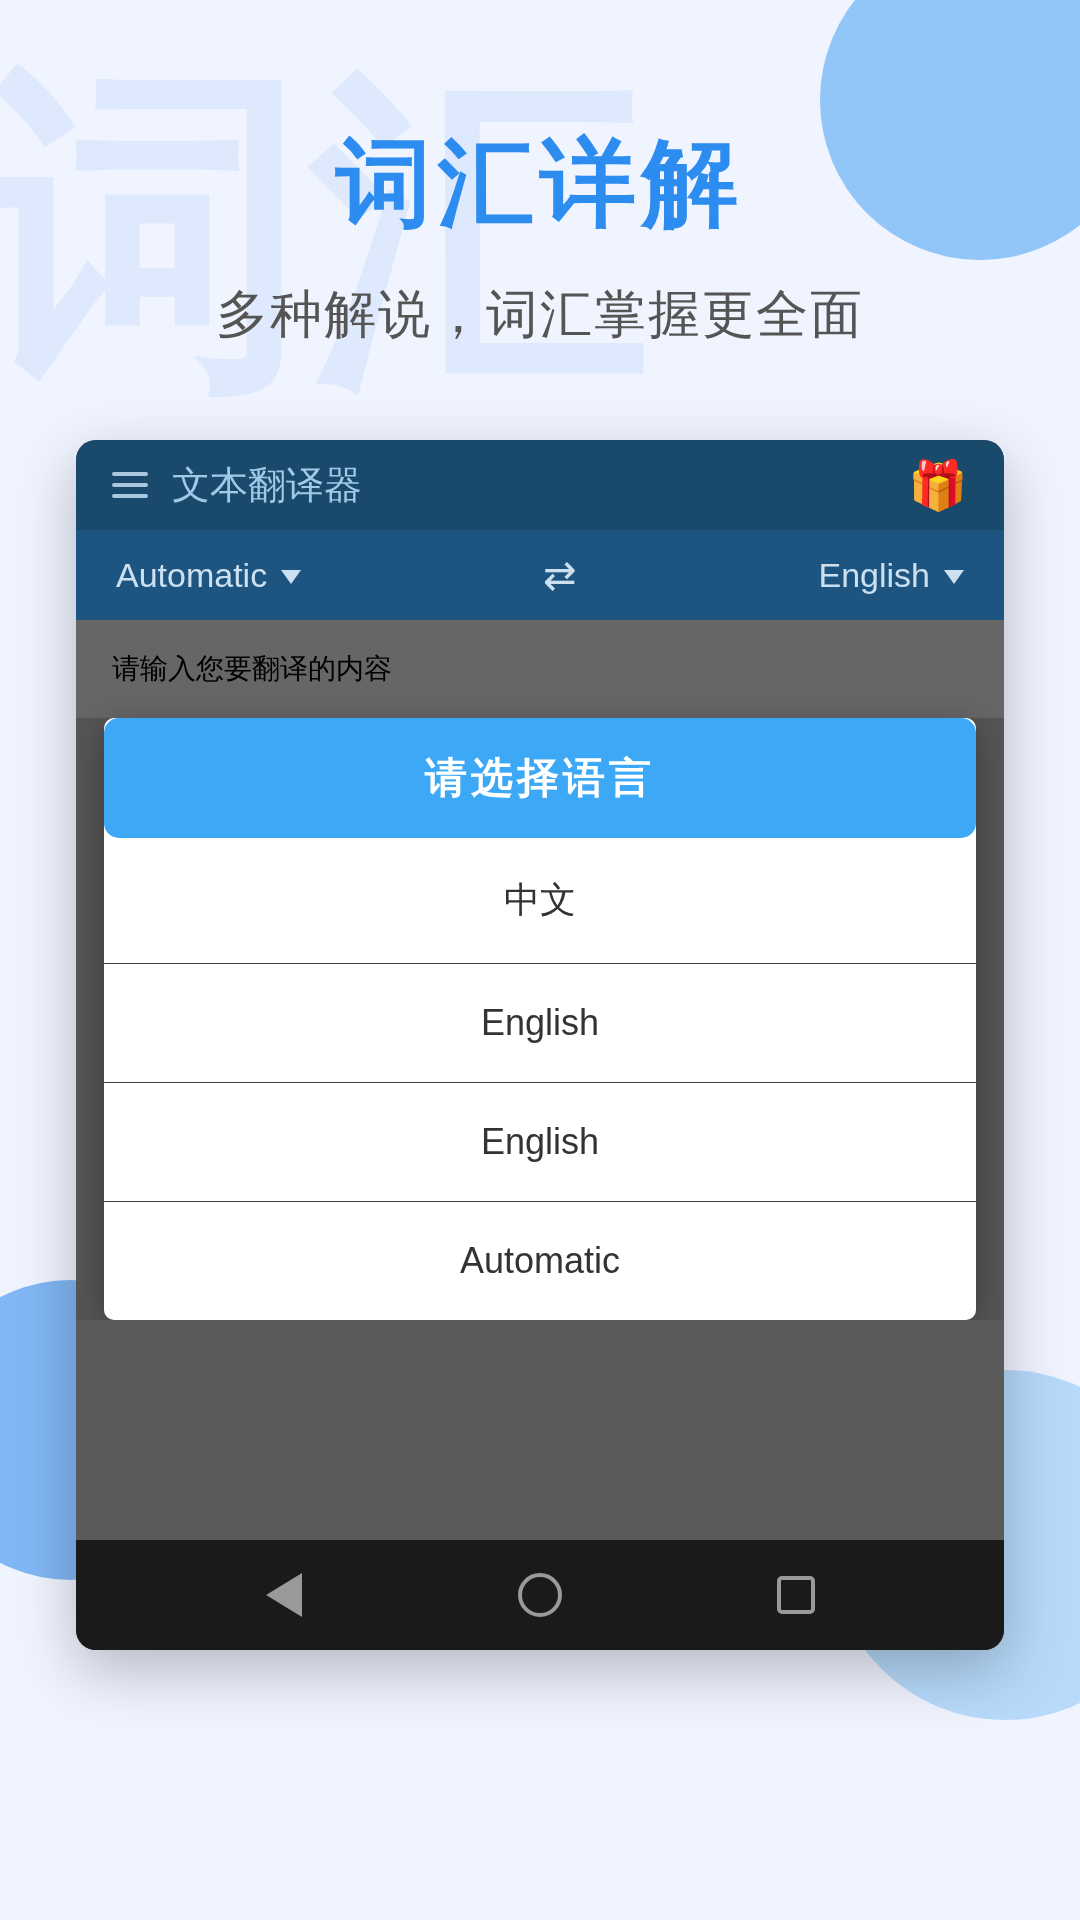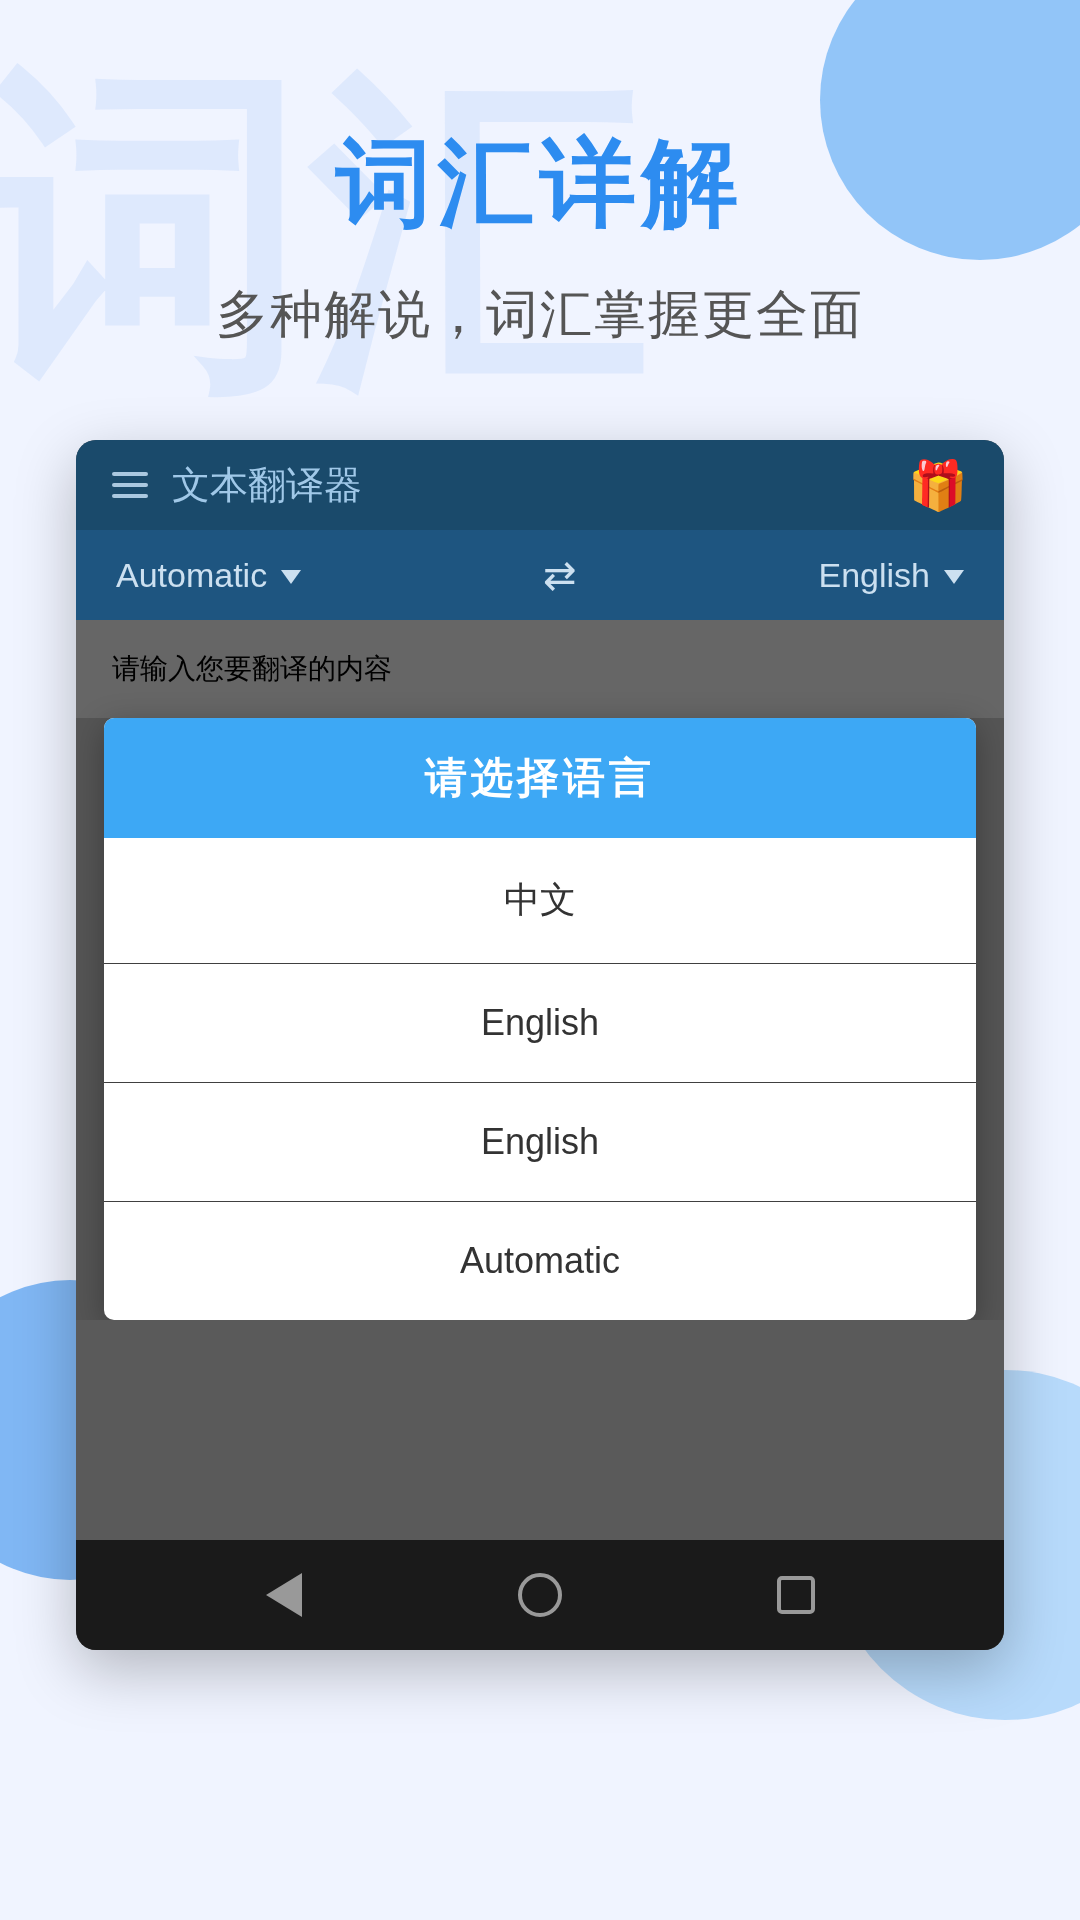--- a/index.html
+++ b/index.html
@@ -192,20 +192,21 @@
       margin: 0 28px;
       border-radius: 10px;
       overflow: hidden;
       box-shadow: 0 8px 32px rgba(0,0,0,0.3);
     }
 
     .dialog-header {
       background: #3da8f5;
       padding: 32px;
       text-align: center;
+      border-radius: 15px;
     }
 
     .dialog-header-text {
       font-size: 42px;
       color: white;
       font-weight: 600;
       letter-spacing: 4px;
     }
 
     .dialog-list {

